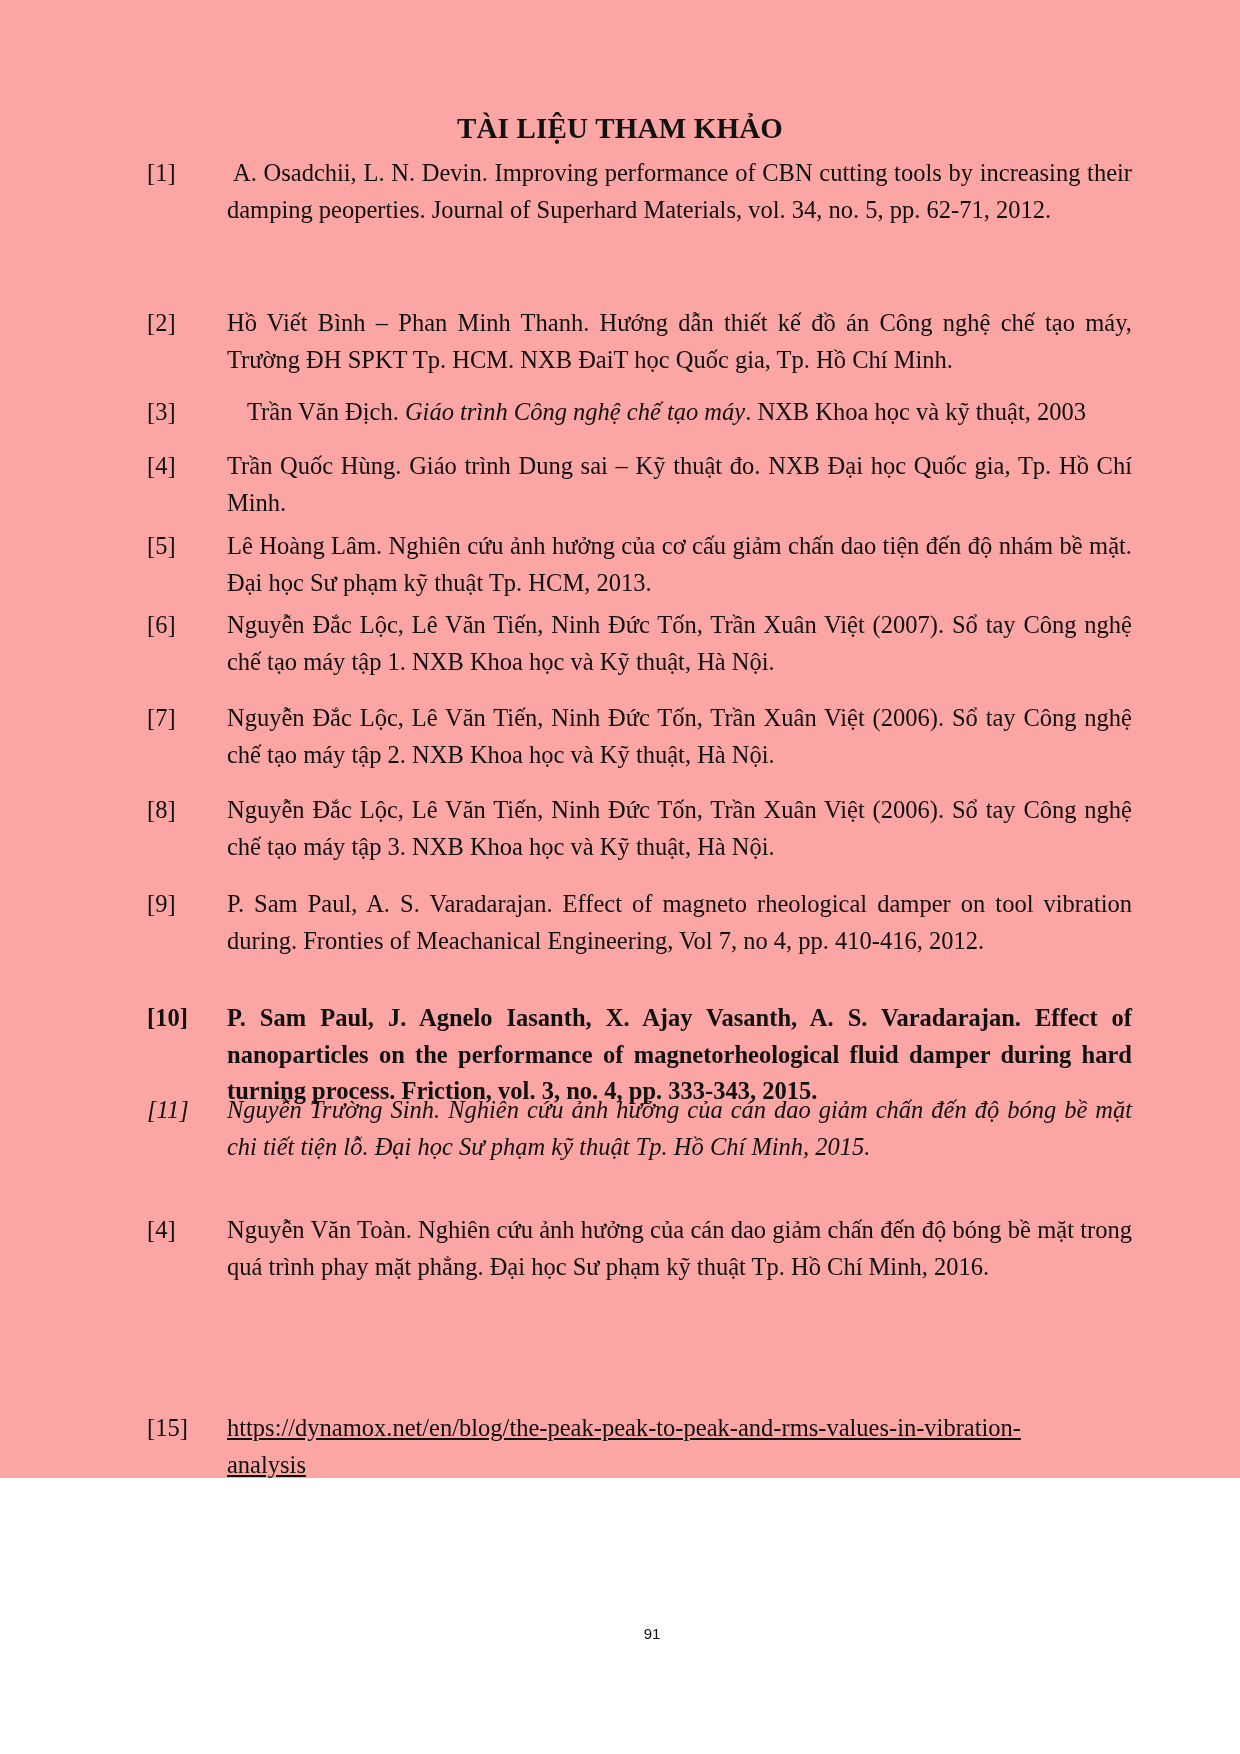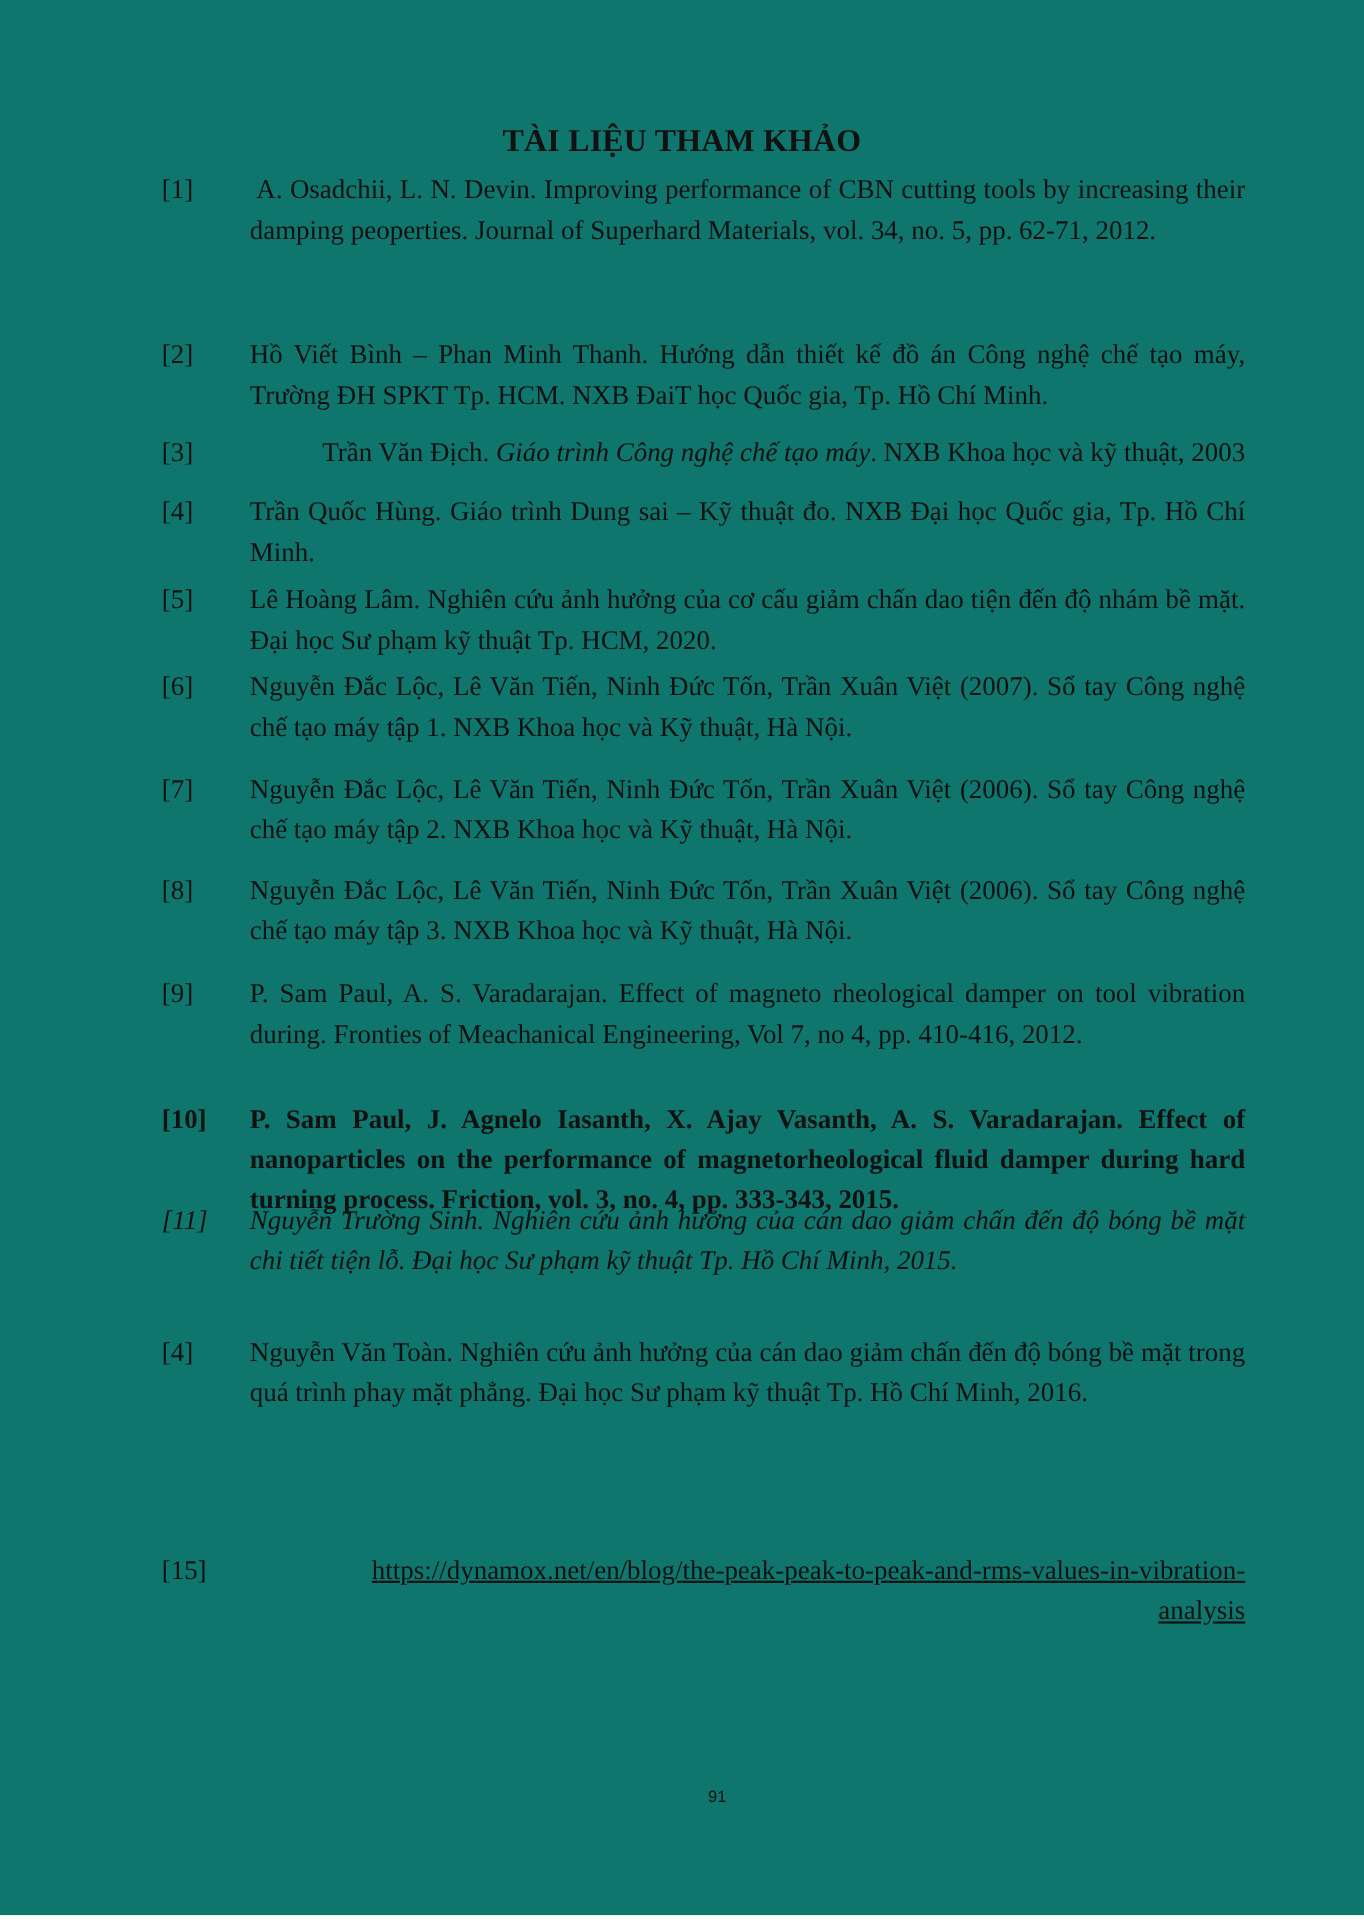--- a/index.html
+++ b/index.html
@@ -1,24 +1,24 @@
 <!DOCTYPE html>
 <html><head>
   <meta charset="utf-8">
   <style>
     html, body { margin: 0; padding: 0; background: #ffffff; }
     body { width: 1240px; height: 1754px; position: relative; overflow: hidden;
            font-family: "Liberation Serif", serif; color: #111111; }
-    .page { position: absolute; left: 0; top: 0; width: 1240px; height: 1741px; background: #0f766e; }
+    .page { position: absolute; left: 0; top: 0; width: 1240px; height: 1478px; background: #fca5a5; }
     .title { position: absolute; top: 112px; left: 0; width: 1240px; text-align: center;
              font-weight: bold; font-size: 29px; letter-spacing: 0.2px; color: #111; }
     .ref { position: absolute; left: 147px; width: 985px; font-size: 24.5px; line-height: 36.5px; }
     .ref .num { position: absolute; left: 0; top: 0; }
     .ref .body { margin-left: 80px; text-align: justify; display: block; }
-    .ref .body.nojust { text-align: right; }
+    .ref .body.nojust { text-align: left; }
     .ref .body.indent1 { text-indent: 6px; }
     .ref .body.indent3 { text-indent: 20px; }
     .it { font-style: italic; }
     .link { text-decoration: underline; color: #111; }
     .pagenum { position: absolute; top: 1625px; left: 0; width: 1240px; text-align: center;
                font-family: "Liberation Sans", sans-serif; font-size: 15px; color: #111; margin-left: 32px; }
   </style>
 </head>
 <body>
 
@@ -41,21 +41,21 @@
     <span class="body nojust indent3"><span>Trần Văn Địch. </span><span class="it">Giáo trình Công nghệ chế tạo máy</span><span>. NXB Khoa học và kỹ thuật, 2003</span></span>
   </div>
 
   <div class="ref" style="top:448px;">
     <span class="num">[4]</span>
     <span class="body">Trần Quốc Hùng. Giáo trình Dung sai – Kỹ thuật đo. NXB Đại học Quốc gia, Tp. Hồ Chí Minh.</span>
   </div>
 
   <div class="ref" style="top:528px;">
     <span class="num">[5]</span>
-    <span class="body">Lê Hoàng Lâm. Nghiên cứu ảnh hưởng của cơ cấu giảm chấn dao tiện đến độ nhám bề mặt. Đại học Sư phạm kỹ thuật Tp. HCM, 2020.</span>
+    <span class="body">Lê Hoàng Lâm. Nghiên cứu ảnh hưởng của cơ cấu giảm chấn dao tiện đến độ nhám bề mặt. Đại học Sư phạm kỹ thuật Tp. HCM, 2013.</span>
   </div>
 
   <div class="ref" style="top:607px;">
     <span class="num">[6]</span>
     <span class="body">Nguyễn Đắc Lộc, Lê Văn Tiến, Ninh Đức Tốn, Trần Xuân Việt (2007). Sổ tay Công nghệ chế tạo máy tập 1. NXB Khoa học và Kỹ thuật, Hà Nội.</span>
   </div>
 
   <div class="ref" style="top:700px;">
     <span class="num">[7]</span>
     <span class="body">Nguyễn Đắc Lộc, Lê Văn Tiến, Ninh Đức Tốn, Trần Xuân Việt (2006). Sổ tay Công nghệ chế tạo máy tập 2. NXB Khoa học và Kỹ thuật, Hà Nội.</span>

